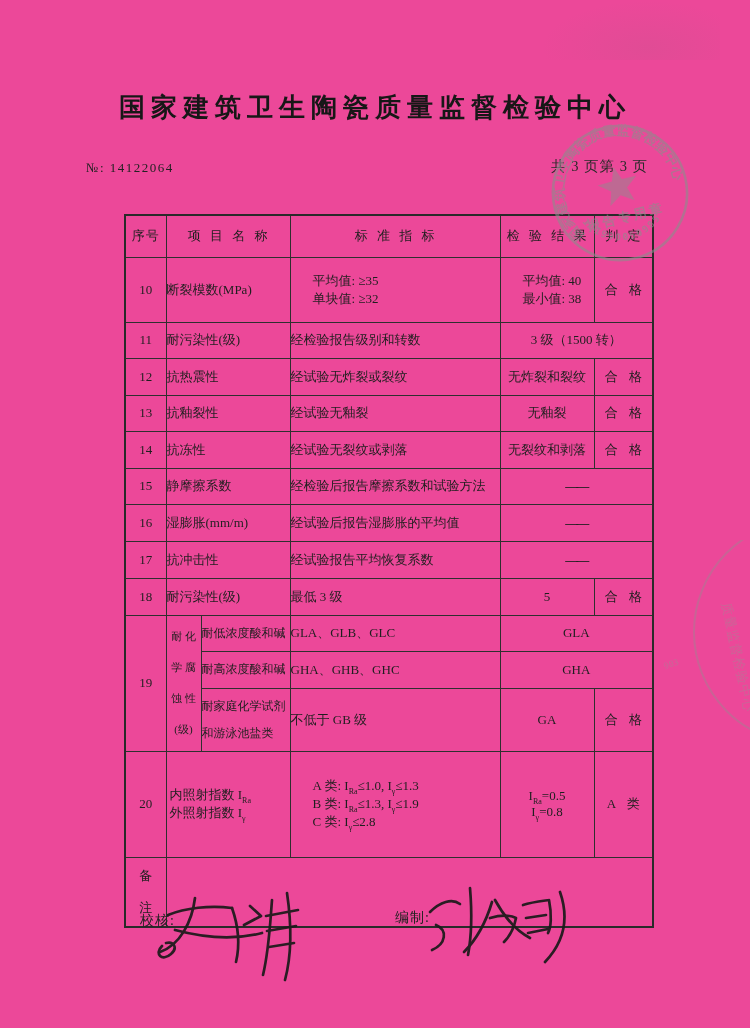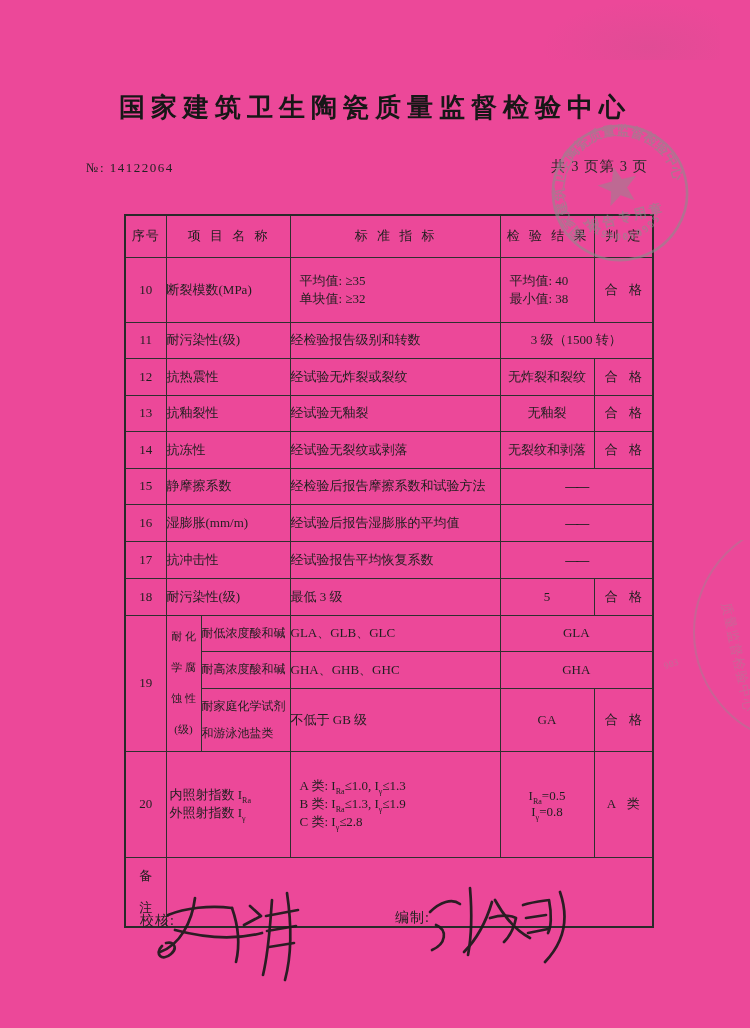--- a/index.html
+++ b/index.html
@@ -42,21 +42,21 @@
   }
   table.report{border:2.5px solid #2a2a2a;}
   td.c{text-align:center;}
   td.l{text-align:left;padding-left:9px;}
   td.name{text-align:left;padding-left:9px;white-space:nowrap;}
   td.subname{text-align:left;padding-left:3px;font-size:12px;white-space:nowrap;}
   .verdict{word-spacing:8px;}
   .dash{letter-spacing:-2px;font-weight:bold;}
   .hdr{word-spacing:4px;letter-spacing:1px;}
   .stack{display:flex;flex-direction:column;justify-content:space-between;height:100%;box-sizing:border-box;}
-  .stack.pad{padding:8px 0 8px 9px;}
+  .stack.pad{padding:8px 0 8px 22px;}
   .stack3{display:flex;flex-direction:column;justify-content:space-around;height:100%;box-sizing:border-box;}
   .vlab{line-height:31px;font-size:11px;white-space:nowrap;text-align:center;}
   .twoline{line-height:27px;}
   sub{font-size:8px;line-height:0;}
   .sig-label{position:absolute;font-size:14px;color:#222;letter-spacing:1px;}
   svg.overlay{position:absolute;pointer-events:none;}
   .smudge{
     position:absolute;left:540px;top:0;width:180px;height:60px;
     background:radial-gradient(ellipse at 60% 80%, rgba(110,110,110,0.09), rgba(110,110,110,0) 70%);
   }

